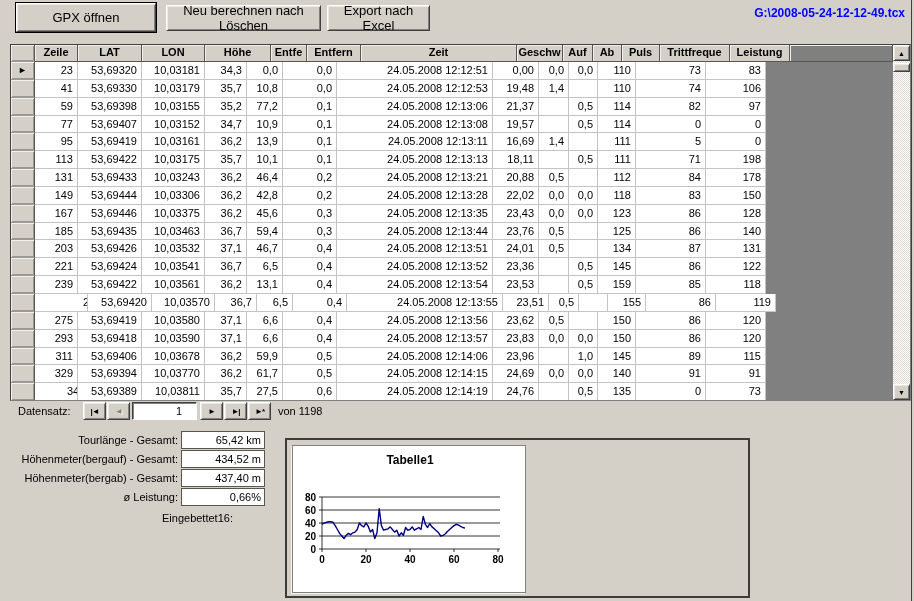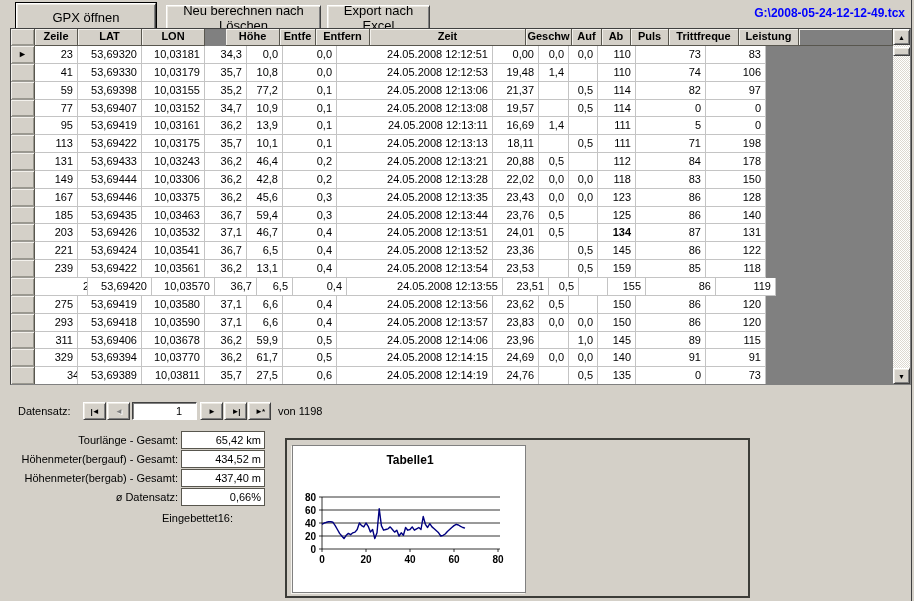--- a/index.html
+++ b/index.html
@@ -17,21 +17,21 @@
   
   .btn { position: absolute; cursor: default; text-align: center; font-size: 13px; color: #000;
          display: flex; align-items: center; justify-content: center; }
   #btn-open { left: 16px; top: 3px; width: 140px; height: 29px; outline: 1px solid #000; outline-offset: 0px; }
   #btn-recalc { left: 166px; top: 5px; width: 155px; height: 26px; }
   #btn-export { left: 327px; top: 5px; width: 103px; height: 26px; }
   .filepath { position: absolute; right: 9px; top: 6px; width: 400px; text-align: right;
               color: #0000ff; font-weight: bold; font-size: 12px; }
 
   
-  .grid { position: absolute; left: 10px; top: 28px; width: 901px; height: 357px;
+  .grid { position: absolute; left: 10px; top: 44px; width: 901px; height: 357px;
           border: 1px solid; border-color: #404040 #808080 #808080 #404040; background: #808080; overflow: hidden; }
   .grid-inner { position: absolute; left: 0; top: 0; right: 17px; bottom: 0; overflow: hidden;
                 display: flex; flex-direction: column; }
   .grid-row { display: flex; flex: none; height: 17.85px; }
   .grid-row.header { height: 17px; }
   .cell { flex: none; overflow: hidden; white-space: nowrap; }
   .header-cell { background: #d4d0c8; font-weight: bold; text-align: center; line-height: 15px;
                  border-right: 1px solid #58564e; border-bottom: 1px solid #58564e;
                  box-shadow: inset 1px 1px 0 #f3f1ec; }
   .data-cell { background: #ffffff; text-align: right; padding-right: 4px; line-height: 16px;
@@ -86,21 +86,21 @@
   <div class="btn raised" id="btn-recalc">Neu berechnen nach Löschen</div>
   <div class="filepath">G:\2008-05-24-12-12-49.tcx</div>
 
   <div class="grid">
     <div class="grid-inner">
       <div class="grid-row header" id="grid-header">
           <div class="cell sel-cell header-cell" style="width: 24px;"></div>
           <div class="cell header-cell" style="width: 43px;">Zeile</div>
           <div class="cell header-cell" style="width: 64px;">LAT</div>
           <div class="cell header-cell" style="width: 63px;">LON</div>
-          <div class="cell header-cell" style="width: 54px; margin-left: 21px;">Höhe</div>
+          <div class="cell header-cell" style="width: 66px;">Höhe</div>
           <div class="cell header-cell" style="width: 36px;">Entfe</div>
           <div class="cell header-cell" style="width: 54px;">Entfern</div>
           <div class="cell header-cell" style="width: 156px;">Zeit</div>
           <div class="cell header-cell" style="width: 46px;">Geschw</div>
           <div class="cell header-cell" style="width: 30px;">Auf</div>
           <div class="cell header-cell" style="width: 29px;">Ab</div>
           <div class="cell header-cell" style="width: 38px;">Puls</div>
           <div class="cell header-cell" style="width: 70px;">Trittfreque</div>
           <div class="cell header-cell" style="width: 60px;">Leistung</div>
           <div class="filler-cell header-cell"></div>
@@ -283,21 +283,21 @@
             <div class="cell data-cell" style="width: 43px;">203</div>
             <div class="cell data-cell" style="width: 64px;">53,69426</div>
             <div class="cell data-cell" style="width: 63px;">10,03532</div>
             <div class="cell data-cell" style="width: 42px;">37,1</div>
             <div class="cell data-cell" style="width: 36px;">46,7</div>
             <div class="cell data-cell" style="width: 54px;">0,4</div>
             <div class="cell data-cell" style="width: 156px;">24.05.2008 12:13:51</div>
             <div class="cell data-cell" style="width: 46px;">24,01</div>
             <div class="cell data-cell" style="width: 30px;">0,5</div>
             <div class="cell data-cell" style="width: 29px;"></div>
-            <div class="cell data-cell" style="width: 38px; font-weight: bold;">134</div>
+            <div class="cell data-cell" style="width: 38px;">134</div>
             <div class="cell data-cell" style="width: 70px;">87</div>
             <div class="cell data-cell" style="width: 60px;">131</div>
             <div class="filler-cell"></div>
           </div>
           <div class="grid-row">
             <div class="cell sel-cell" style="width: 24px;"></div>
             <div class="cell data-cell" style="width: 43px;">221</div>
             <div class="cell data-cell" style="width: 64px;">53,69424</div>
             <div class="cell data-cell" style="width: 63px;">10,03541</div>
             <div class="cell data-cell" style="width: 42px;">36,7</div>
@@ -454,21 +454,21 @@
     <div class="nav-btn raised" id="nav-new">►*</div>
     <span class="nav-of">von 1198</span>
   </div>
 
   <div class="sum-label" style="top:434px">Tourlänge - Gesamt:</div>
   <div class="sum-box" style="top:431px">65,42 km</div>
   <div class="sum-label" style="top:453px">Höhenmeter(bergauf) - Gesamt:</div>
   <div class="sum-box" style="top:450px">434,52 m</div>
   <div class="sum-label" style="top:472px">Höhenmeter(bergab) - Gesamt:</div>
   <div class="sum-box" style="top:469px">437,40 m</div>
-  <div class="sum-label" style="top:491px">ø Datensatz:</div>
+  <div class="sum-label" style="top:491px">ø Leistung:</div>
   <div class="sum-box" style="top:488px">0,66%</div>
   <div class="embedded-label">Eingebettet16:</div>
 
   <div class="chart-frame">
     <div class="chart-object">
       <svg id="chart-svg" width="232" height="146" viewBox="0 0 232 146">
           <text x="117" y="18" text-anchor="middle" font-family="Liberation Sans, sans-serif" font-size="12" font-weight="bold" fill="#000">Tabelle1</text>
           <line x1="29" y1="103" x2="207" y2="103" stroke="#000" stroke-width="0.8"></line>
           <line x1="26" y1="103" x2="29" y2="103" stroke="#000" stroke-width="0.8"></line>
           <text x="23" y="106.5" text-anchor="end" font-family="Liberation Sans, sans-serif" font-size="10" font-weight="bold" fill="#000">0</text>

